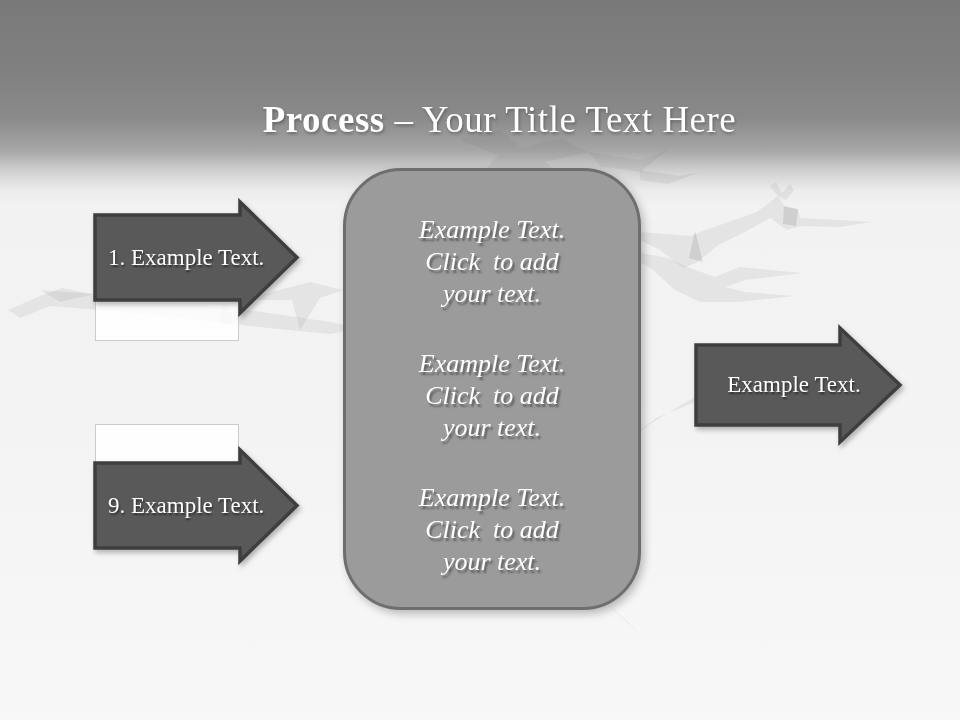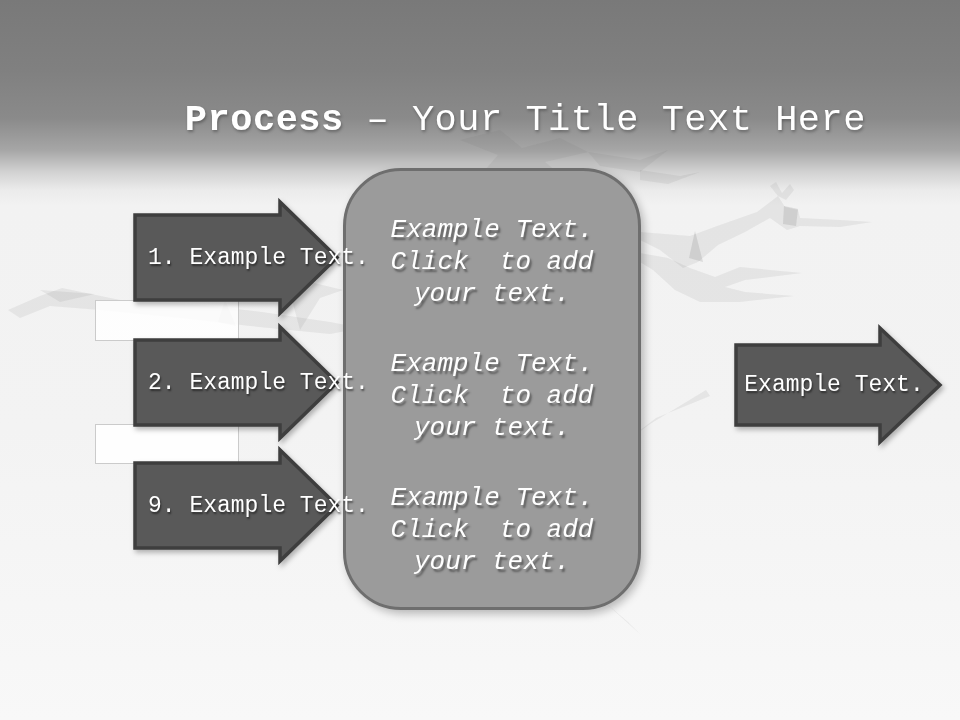--- a/index.html
+++ b/index.html
@@ -1,18 +1,18 @@
 <!DOCTYPE html>
 <html><head>
 <meta charset="utf-8">
 <style>
   html,body{margin:0;padding:0;background:#e8e8e8;}
   .slide{
     position:relative;width:960px;height:720px;overflow:hidden;
-    font-family:Liberation Mono, monospace;
+    font-family:Liberation Serif, serif;
     background:linear-gradient(to bottom,
       #797979 0px,#808080 70px,#8a8a8a 118px,#a6a6a6 150px,
       #d2d2d2 172px,#ebebeb 190px,#f2f2f2 205px,#f3f3f3 430px,#f8f8f8 720px);
   }
   .watermark{position:absolute;left:0;top:0;z-index:1;}
   .slide-title{
     position:absolute;top:48px;left:0;width:100%;text-align:center;z-index:6;
     color:#ffffff;font-size:37px;line-height:48px;letter-spacing:.5px;
     text-shadow:1px 2px 3px rgba(0,0,0,0.30);white-space:pre-wrap;
   }
@@ -30,21 +30,21 @@
   }
   .center-box-text{
     position:absolute;left:0;top:0;width:100%;padding-top:43px;box-sizing:border-box;
     display:flex;flex-direction:column;gap:38px;
   }
   .text-paragraph{margin:0;text-align:center;}
   .text-line{
     display:block;color:#ffffff;font-style:italic;font-size:26px;line-height:32px;
     text-shadow:2px 3px 2px rgba(55,55,55,0.60);white-space:pre-wrap;
   }
-  .arrow-wrap{position:absolute;z-index:4;margin-left:40px;}
+  .arrow-wrap{position:absolute;z-index:4;}
   .arrow-wrap svg{position:absolute;left:0;top:0;overflow:visible;
     filter:drop-shadow(2px 3px 2.5px rgba(0,0,0,0.28));}
   .arrow-label{
     position:absolute;display:flex;align-items:center;
     color:#ffffff;font-size:23px;text-shadow:1px 2px 2px rgba(0,0,0,0.50);
     white-space:nowrap;
   }
   .arrow-1{left:93px;top:200px;width:212px;height:115px;}
   .arrow-2{left:93px;top:325px;width:212px;height:115px;}
   .arrow-3{left:93px;top:448px;width:212px;height:115px;}
@@ -110,26 +110,20 @@
     </div>
   </div>
 
   <div class="arrow-wrap left-arrow arrow-1">
     <svg width="212" height="115" viewBox="0 0 212 115">
       <polygon points="2,15 147,15 147,2 204,57.5 147,113 147,100 2,100" fill="#595959" stroke="#3e3e3e" stroke-width="3.5"></polygon>
     </svg>
     <div class="arrow-label">1. Example Text.</div>
   </div>
 
-  <div class="arrow-wrap left-arrow arrow-2">
-    <svg width="212" height="115" viewBox="0 0 212 115">
-      <polygon points="2,15 147,15 147,2 204,57.5 147,113 147,100 2,100" fill="#595959" stroke="#3e3e3e" stroke-width="3.5"></polygon>
-    </svg>
-    <div class="arrow-label">2. Example Text.</div>
-  </div>
 
   <div class="arrow-wrap left-arrow arrow-3">
     <svg width="212" height="115" viewBox="0 0 212 115">
       <polygon points="2,15 147,15 147,2 204,57.5 147,113 147,100 2,100" fill="#595959" stroke="#3e3e3e" stroke-width="3.5"></polygon>
     </svg>
     <div class="arrow-label">9. Example Text.</div>
   </div>
 
   <div class="arrow-wrap output-arrow">
     <svg width="212" height="120" viewBox="0 0 212 120">

